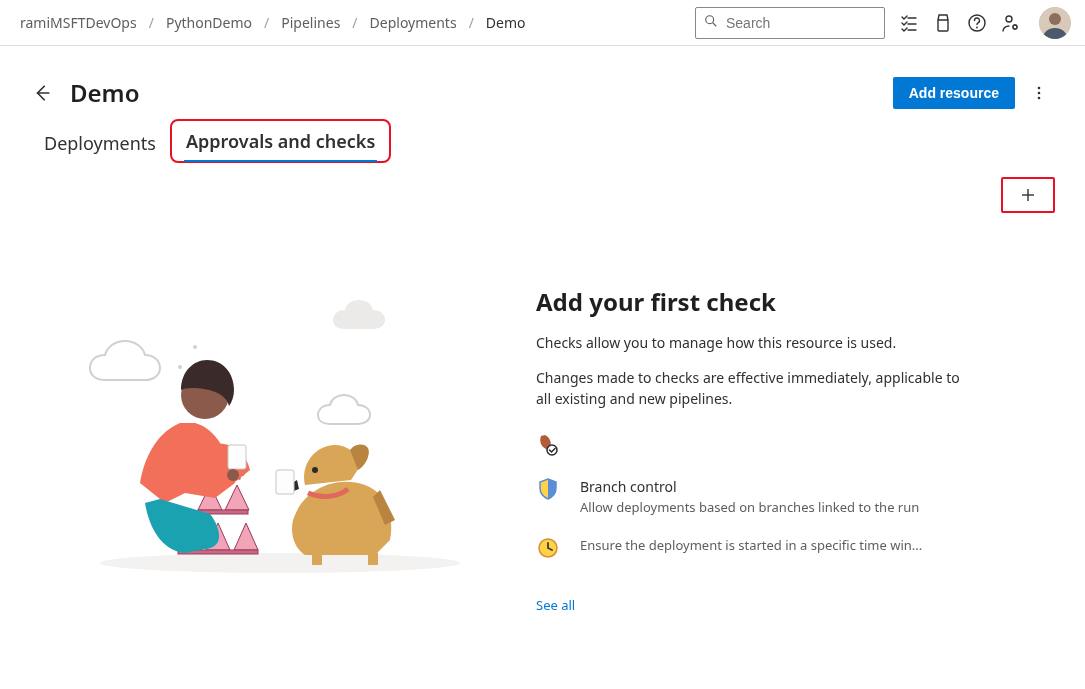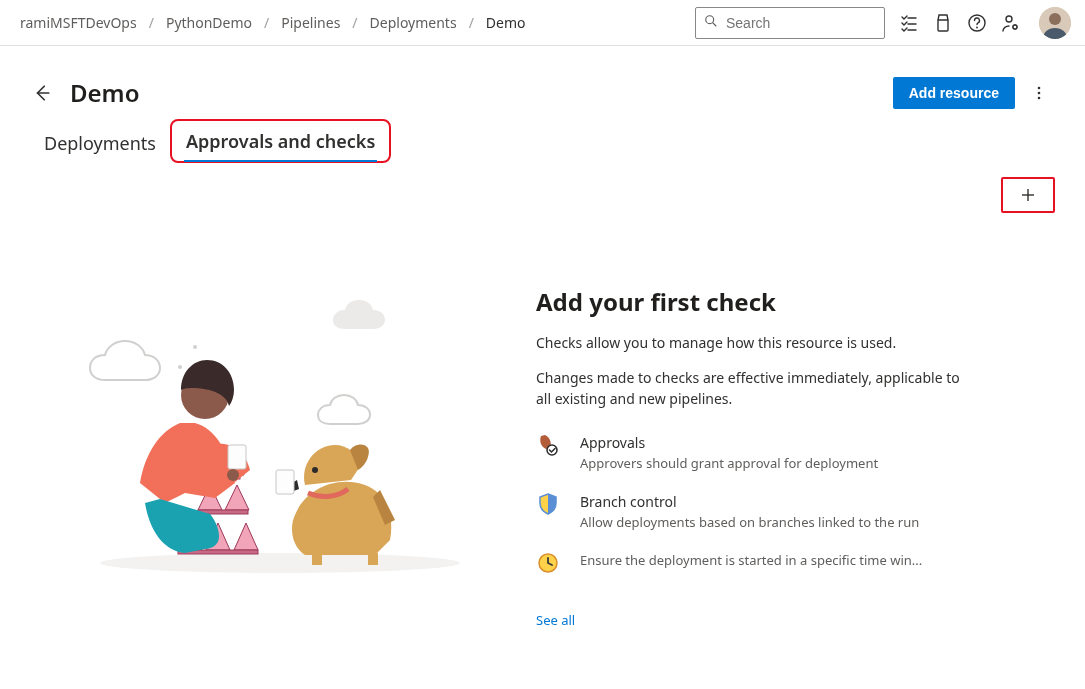--- a/index.html
+++ b/index.html
@@ -260,24 +260,20 @@
 
       <div class="check-list">
         <div class="check-item">
           <span class="check-icon">
             <svg viewBox="0 0 24 24">
                 <path d="M9 2c5 2 7 8 5 13l-4 1c-5-2-7-8-5-13z" fill="#b35c3a"></path>
                 <circle cx="16" cy="17" r="5" fill="#fff" stroke="#2b2b2b" stroke-width="1.5"></circle>
                 <path d="M13.5 17l2 2 3.5-3.5" fill="none" stroke="#2b2b2b" stroke-width="1.5" stroke-linecap="round"></path>
               </svg>
           </span>
-          <div class="check-body">
-            <div class="check-title">Approvals</div>
-            <div class="check-desc">Approvers should grant approval for deployment</div>
-          </div>
         </div>
 
         <div class="check-item">
           <span class="check-icon">
             <svg viewBox="0 0 24 24">
                 <path d="M12 2l8 3v6c0 5-3.5 9-8 11-4.5-2-8-6-8-11V5l8-3z" fill="#ffd24a" stroke="#5a8fd6" stroke-width="1.5"></path>
                 <path d="M12 2l8 3v6c0 5-3.5 9-8 11V2z" fill="#5a8fd6"></path>
               </svg>
           </span>
           <div class="check-body">

